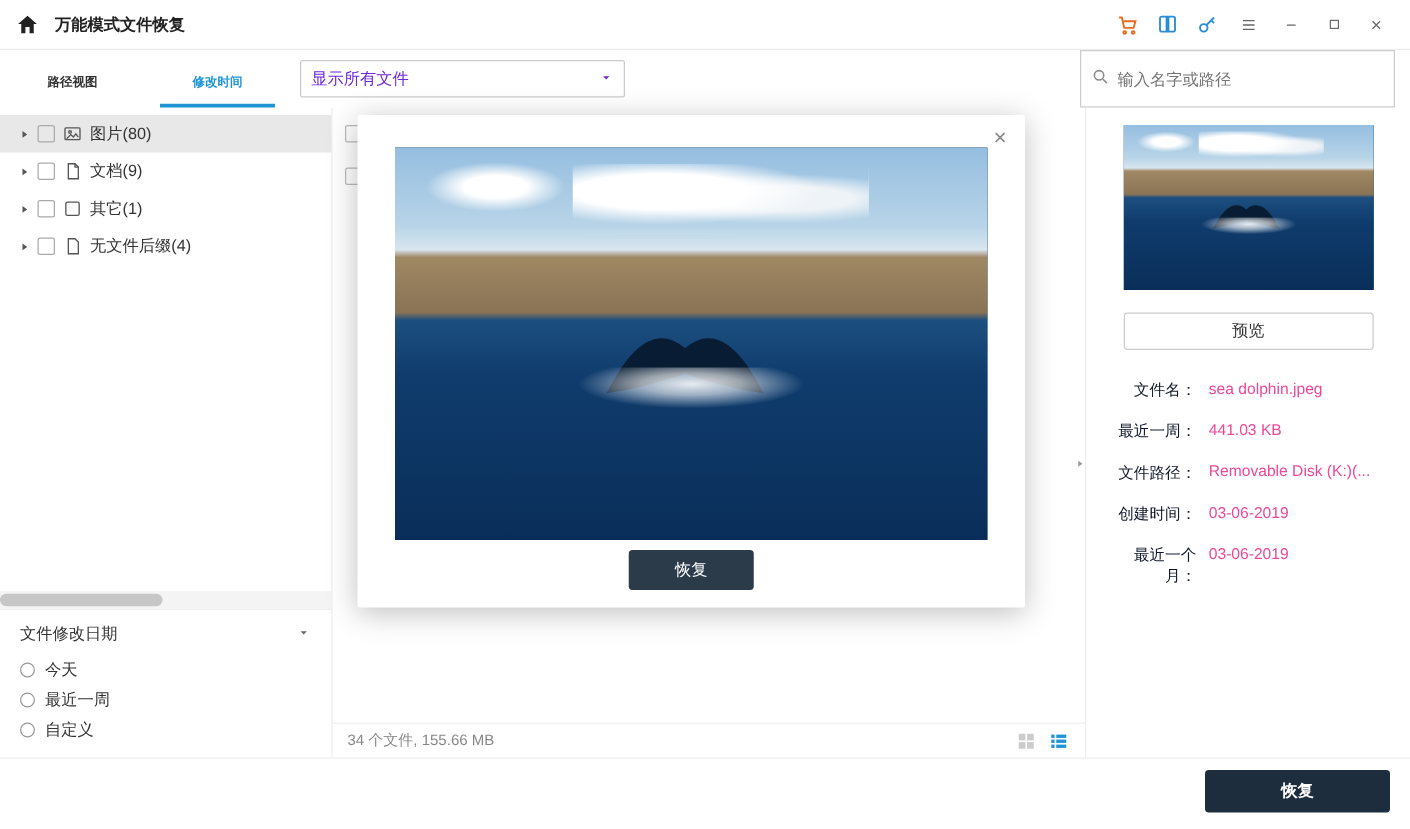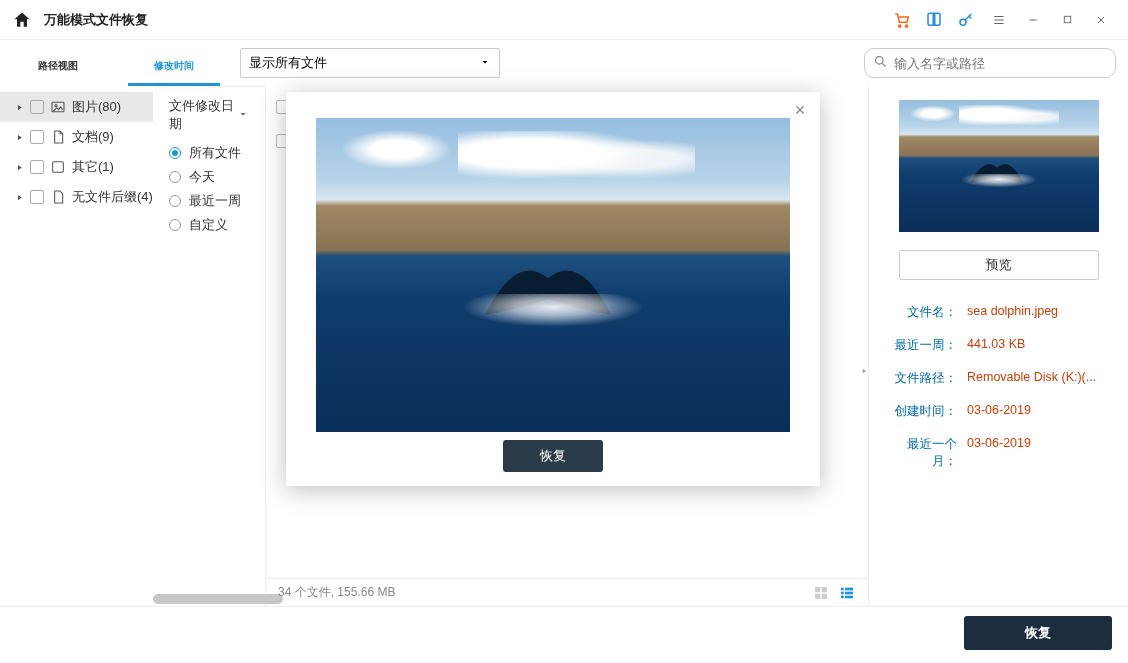--- a/index.html
+++ b/index.html
@@ -8,27 +8,27 @@
   .titlebar .home{width:20px;height:20px;margin-right:12px;color:#222}
   .titlebar .title{font-size:13px;font-weight:700;color:#222}
   .titlebar .spacer{flex:1}
   .titlebar .iconbtn{width:28px;height:28px;display:flex;align-items:center;justify-content:center;margin-left:4px;cursor:pointer;color:#2a8dd8}
   .titlebar .iconbtn.cart{color:#e96b1e}
   .titlebar .winbtn{width:30px;height:28px;display:flex;align-items:center;justify-content:center;cursor:pointer;color:#666;margin-left:4px}
   .topbar{height:46px;display:flex;align-items:center;padding:0 12px;gap:12px}
   .tabs{display:flex;gap:24px;height:100%;align-items:flex-end;margin-right:8px}
   .tab{padding:10px 26px;cursor:pointer;font-size:10px;color:#333;border-bottom:3px solid transparent;font-weight:700}
   .tab.active{color:#1f95d6;border-bottom-color:#1f95d6}
-  .filter-select{flex:0 0 260px;height:30px;border:1px solid #ccc;border-radius:2px;display:flex;align-items:center;padding:0 8px;cursor:pointer;color:#000000;justify-content:space-between}
+  .filter-select{flex:0 0 260px;height:30px;border:1px solid #ccc;border-radius:2px;display:flex;align-items:center;padding:0 8px;cursor:pointer;color:#6d28d9;justify-content:space-between}
   .topbar .grow{flex:1}
-  .searchbox{flex:0 0 252px;height:30px;border:1px solid #ccc;border-radius:10px;display:flex;align-items:center;padding:0 8px;color:#888}
+  .searchbox{flex:0 0 252px;height:46px;border:1px solid #ccc;border-radius:0;display:flex;align-items:center;padding:0 8px;color:#888}
   .searchbox input{border:none;outline:none;flex:1;font-size:13px;padding-left:6px}
   .main{display:flex;height:520px}
   
-  .sidebar{width:266px;flex-shrink:0;display:flex;flex-direction:row;border-right:1px solid #eee}
+  .sidebar{width:266px;flex-shrink:0;display:flex;flex-direction:column;border-right:1px solid #eee}
   .tree{padding:6px 0;flex:0 0 auto}
   .tree-item{display:flex;align-items:center;height:30px;padding-left:14px;cursor:pointer;gap:6px}
   .tree-item.selected{background:#e8e8e8}
   .expander{width:10px;height:10px;display:flex;align-items:center;justify-content:center;color:#555}
   .cb{width:14px;height:14px;border:1px solid #aaa;border-radius:2px}
   .ticon{width:16px;height:16px;display:flex;align-items:center;justify-content:center;color:#555}
   .tree-label{font-size:13px;color:#333}
   .hscroll{height:14px;background:#f4f4f4;position:relative;margin-top:auto}
   .hscroll .thumb{position:absolute;left:0;top:2px;height:10px;width:130px;background:#c7c7c7;border-radius:5px}
   .filter-section{border-top:1px solid #eee;padding:10px 16px}
@@ -44,22 +44,22 @@
   .status{height:28px;display:flex;align-items:center;padding:0 12px;color:#888;font-size:12px;border-top:1px solid #eee;justify-content:space-between}
   .view-toggle{display:flex;gap:8px}
   .vtog{width:18px;height:18px;display:flex;align-items:center;justify-content:center;cursor:pointer}
   .vtog.active{color:#1f95d6}
   .vtog.inactive{color:#ccc}
   
   .details{width:260px;flex-shrink:0;border-left:1px solid #eee;padding:14px 16px;position:relative}
   .thumb-preview{width:200px;height:132px;margin:0 auto 18px;background:#0b3b68;position:relative;overflow:hidden}
   .preview-btn{width:200px;height:30px;border:1px solid #ccc;border-radius:3px;display:flex;align-items:center;justify-content:center;margin:0 auto 24px;cursor:pointer}
   .meta-row{display:flex;margin-bottom:16px;font-size:12.5px}
-  .meta-label{width:72px;color:#0369a1;text-align:right;margin-right:10px}
-  .meta-value{color:#c2410c;flex:1;white-space:nowrap;overflow:hidden;text-overflow:ellipsis}
+  .meta-label{width:72px;color:#0f172a;text-align:right;margin-right:10px}
+  .meta-value{color:#ec4899;flex:1;white-space:nowrap;overflow:hidden;text-overflow:ellipsis}
   .details .collapse-handle{position:absolute;left:-10px;top:270px;width:10px;height:30px;cursor:pointer;display:flex;align-items:center;justify-content:center;color:#999}
   
   .modal{position:absolute;left:286px;top:92px;width:534px;background:#fff;box-shadow:0 4px 24px rgba(0,0,0,.25);border-radius:2px;padding:14px}
   .modal .close{position:absolute;right:10px;top:8px;width:20px;height:20px;cursor:pointer;color:#888;font-size:18px;display:flex;align-items:center;justify-content:center}
   .modal-img{width:474px;height:314px;margin:12px auto 8px;display:block;background:#0b3b68;position:relative;overflow:hidden}
   .modal-btn{width:100px;height:32px;background:#2b3b4a;color:#fff;border:none;border-radius:3px;display:block;margin:6px auto 0;cursor:pointer;font-size:13px}
   
   .ocean{position:absolute;inset:0;background:linear-gradient(to bottom,#95bee0 0%,#b8d4e8 20%,#d8e6ef 26%,#a08864 28%,#8a7355 42%,#1c4f7f 44%,#0f3c6d 58%,#0a2e59 100%)}
   .ocean .cloud1{position:absolute;top:4%;left:30%;width:50%;height:18%;background:radial-gradient(ellipse at 30% 40%,#fff 0%,#fff 30%,transparent 55%),radial-gradient(ellipse at 70% 50%,#eef3f7 0%,#eef3f7 25%,transparent 50%)}
   .ocean .cloud2{position:absolute;top:2%;left:2%;width:30%;height:16%;background:radial-gradient(ellipse at 50% 50%,#fff 0%,#fff 25%,transparent 55%)}
@@ -217,24 +217,20 @@
     <div class="hscroll">
         <div class="thumb"></div>
       </div>
     <div class="filter-section">
       <div class="filter-header">
         <span class="filter-title">文件修改日期</span>
         <span><svg width="12" height="12" viewBox="0 0 24 24" fill="#666">
               <path d="M7 10l5 5 5-5z"></path>
             </svg></span>
       </div>
-      <div class="radio-row">
-          <span class="radio checked"></span>
-          <span>所有文件</span>
-        </div>
       <div class="radio-row">
           <span class="radio"></span>
           <span>今天</span>
         </div>
       <div class="radio-row">
           <span class="radio"></span>
           <span>最近一周</span>
         </div>
       <div class="radio-row">
           <span class="radio"></span>

